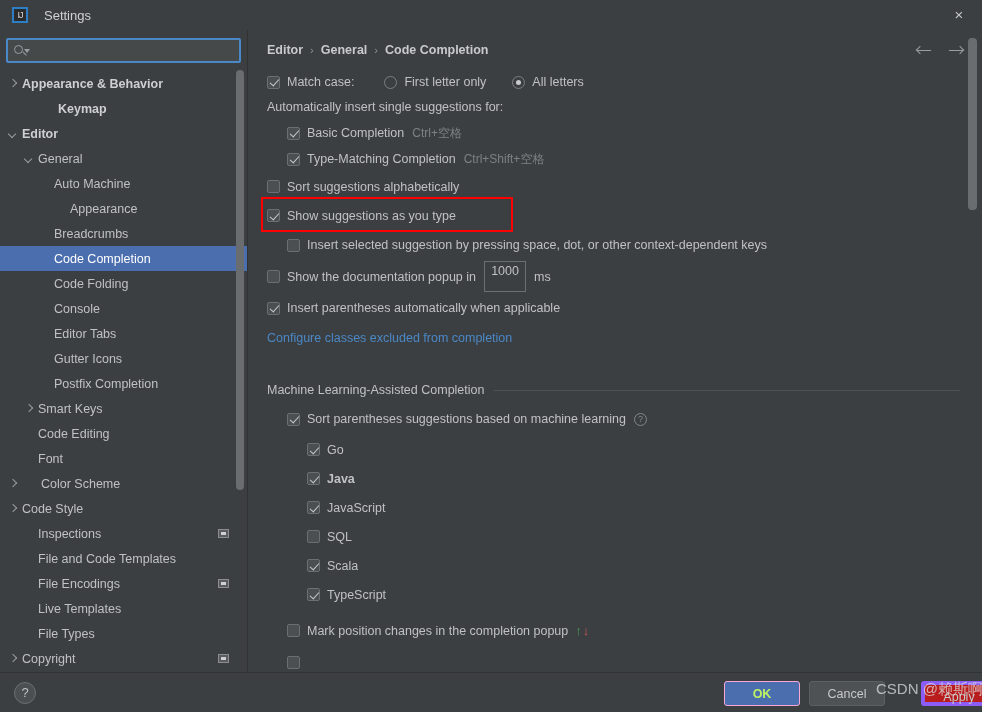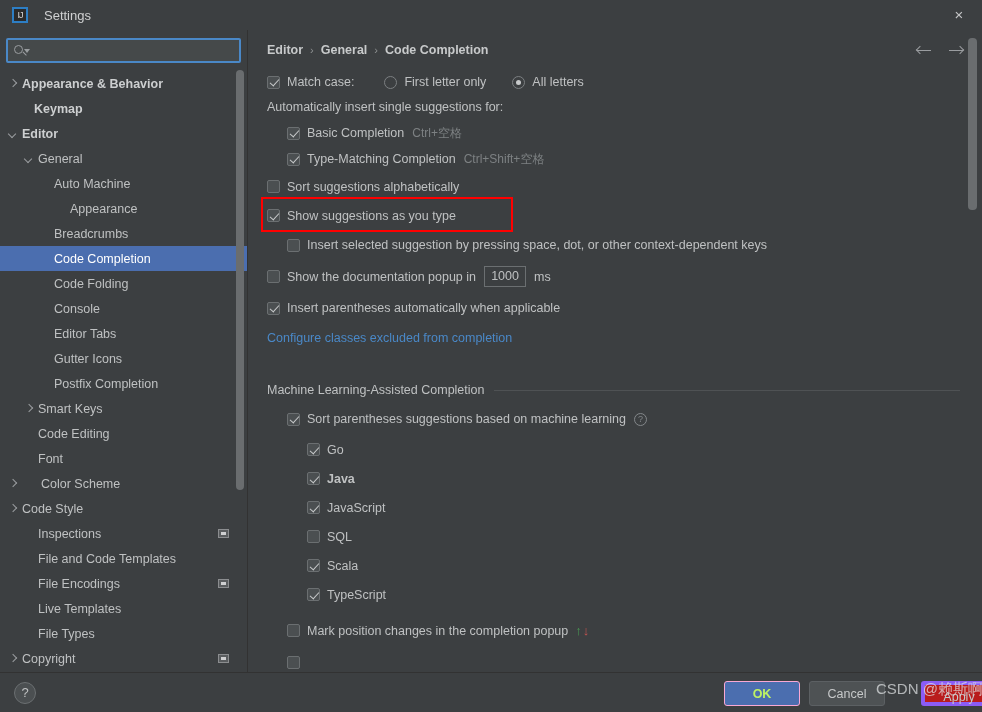--- a/index.html
+++ b/index.html
@@ -153,21 +153,21 @@
     margin-right: 7px; cursor: pointer;
   }
   .radio.selected::after {
     content: ""; position: absolute; left: 3px; top: 3px;
     width: 5px; height: 5px; background: #c8cacb; border-radius: 50%;
   }
   .shortcut { color: #7d8183; margin-left: 8px; font-size: 12px; }
   .link { color: #4a88c7; cursor: pointer; font-size: 12.5px; }
 
   .spin {
-    width: 42px; height: 21px; border: 1px solid #6b6f71; background: #3c3f41;
+    width: 42px; height: 31px; border: 1px solid #6b6f71; background: #3c3f41;
     color: #bfc1c2; font-size: 12.5px; text-align: center; line-height: 19px;
     margin: 0 8px; font-family: "Liberation Sans", sans-serif;
   }
   .section-hdr {
     display: flex; align-items: center; gap: 10px;
     font-size: 12.5px; color: #bfc1c2; white-space: nowrap;
   }
   .section-hdr .line { flex: 1; height: 1px; background: #4f5254; }
   .help-circle {
     width: 13px; height: 13px; border: 1.2px solid #83878a; border-radius: 50%;
@@ -243,21 +243,21 @@
               <div class="tri"></div>
           </div>
           <input class="search-input" type="text" placeholder="" style="">
         </div>
       </div>
       <div class="tree" id="tree">
           <div class="tree-item bold" style="padding-left: 8px;">
             <span class="arrow collapsed"></span>
             <span class="tree-label">Appearance &amp; Behavior</span>
           </div>
-          <div class="tree-item bold" style="padding-left: 20px;">
+          <div class="tree-item bold" style="padding-left: 8px; margin-left: 36px;">
             <span class="arrow"></span>
             <span class="tree-label">Keymap</span>
           </div>
           <div class="tree-item bold" style="padding-left: 8px;">
             <span class="arrow expanded"></span>
             <span class="tree-label">Editor</span>
           </div>
           <div class="tree-item" style="padding-left: 24px;">
             <span class="arrow expanded"></span>
             <span class="tree-label">General</span>

